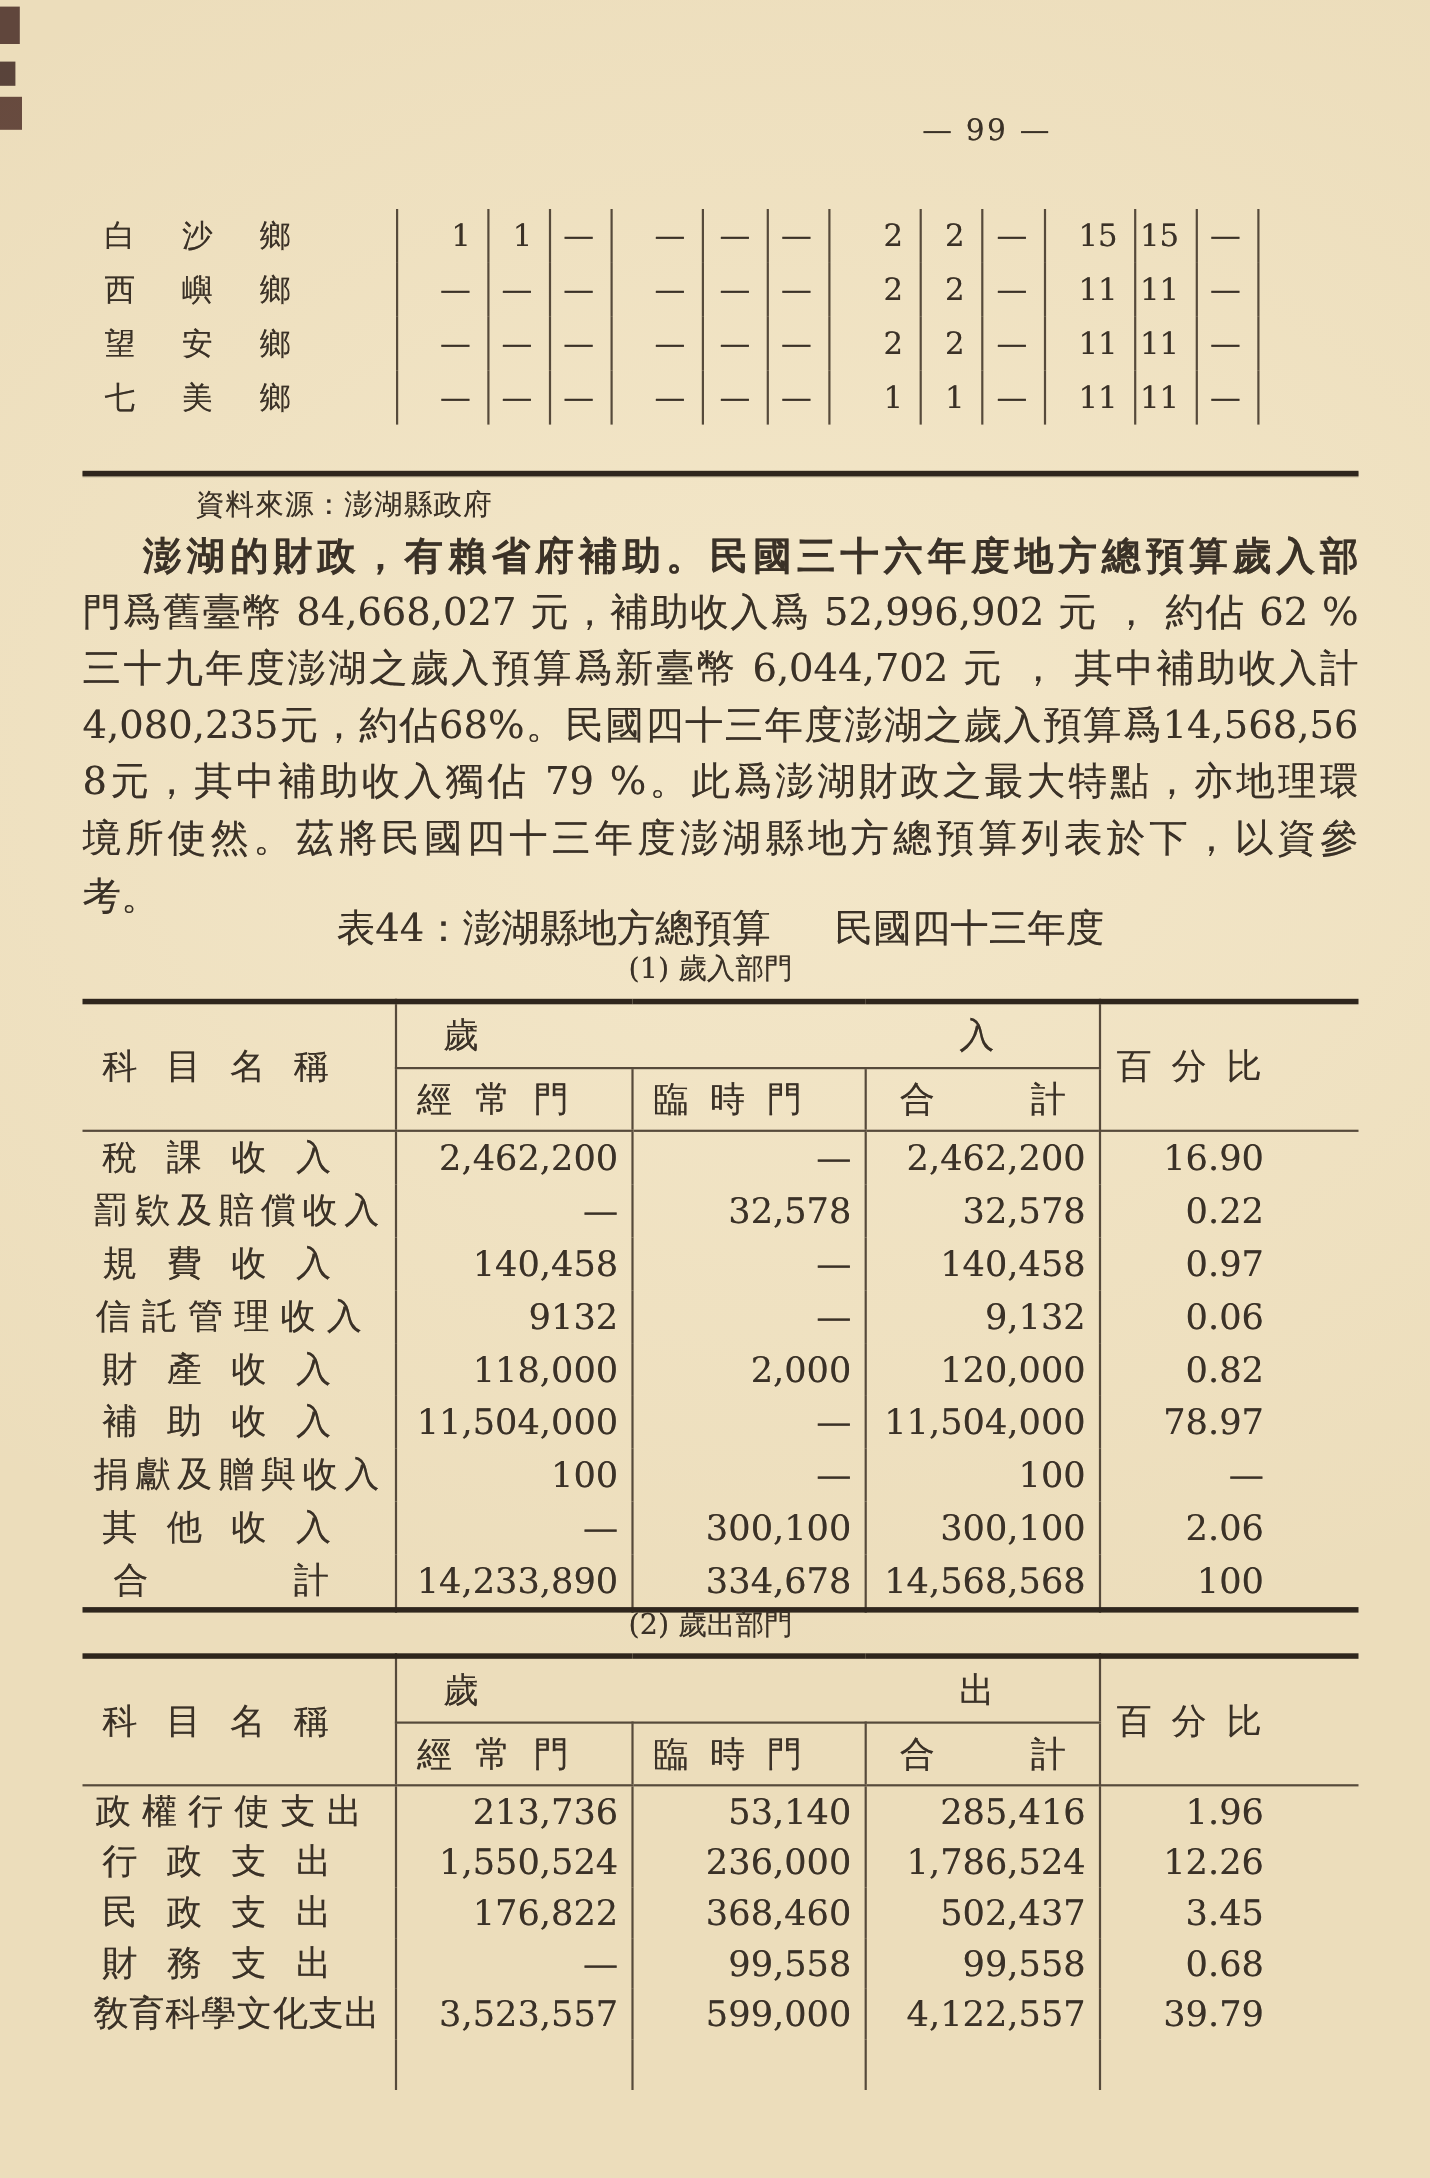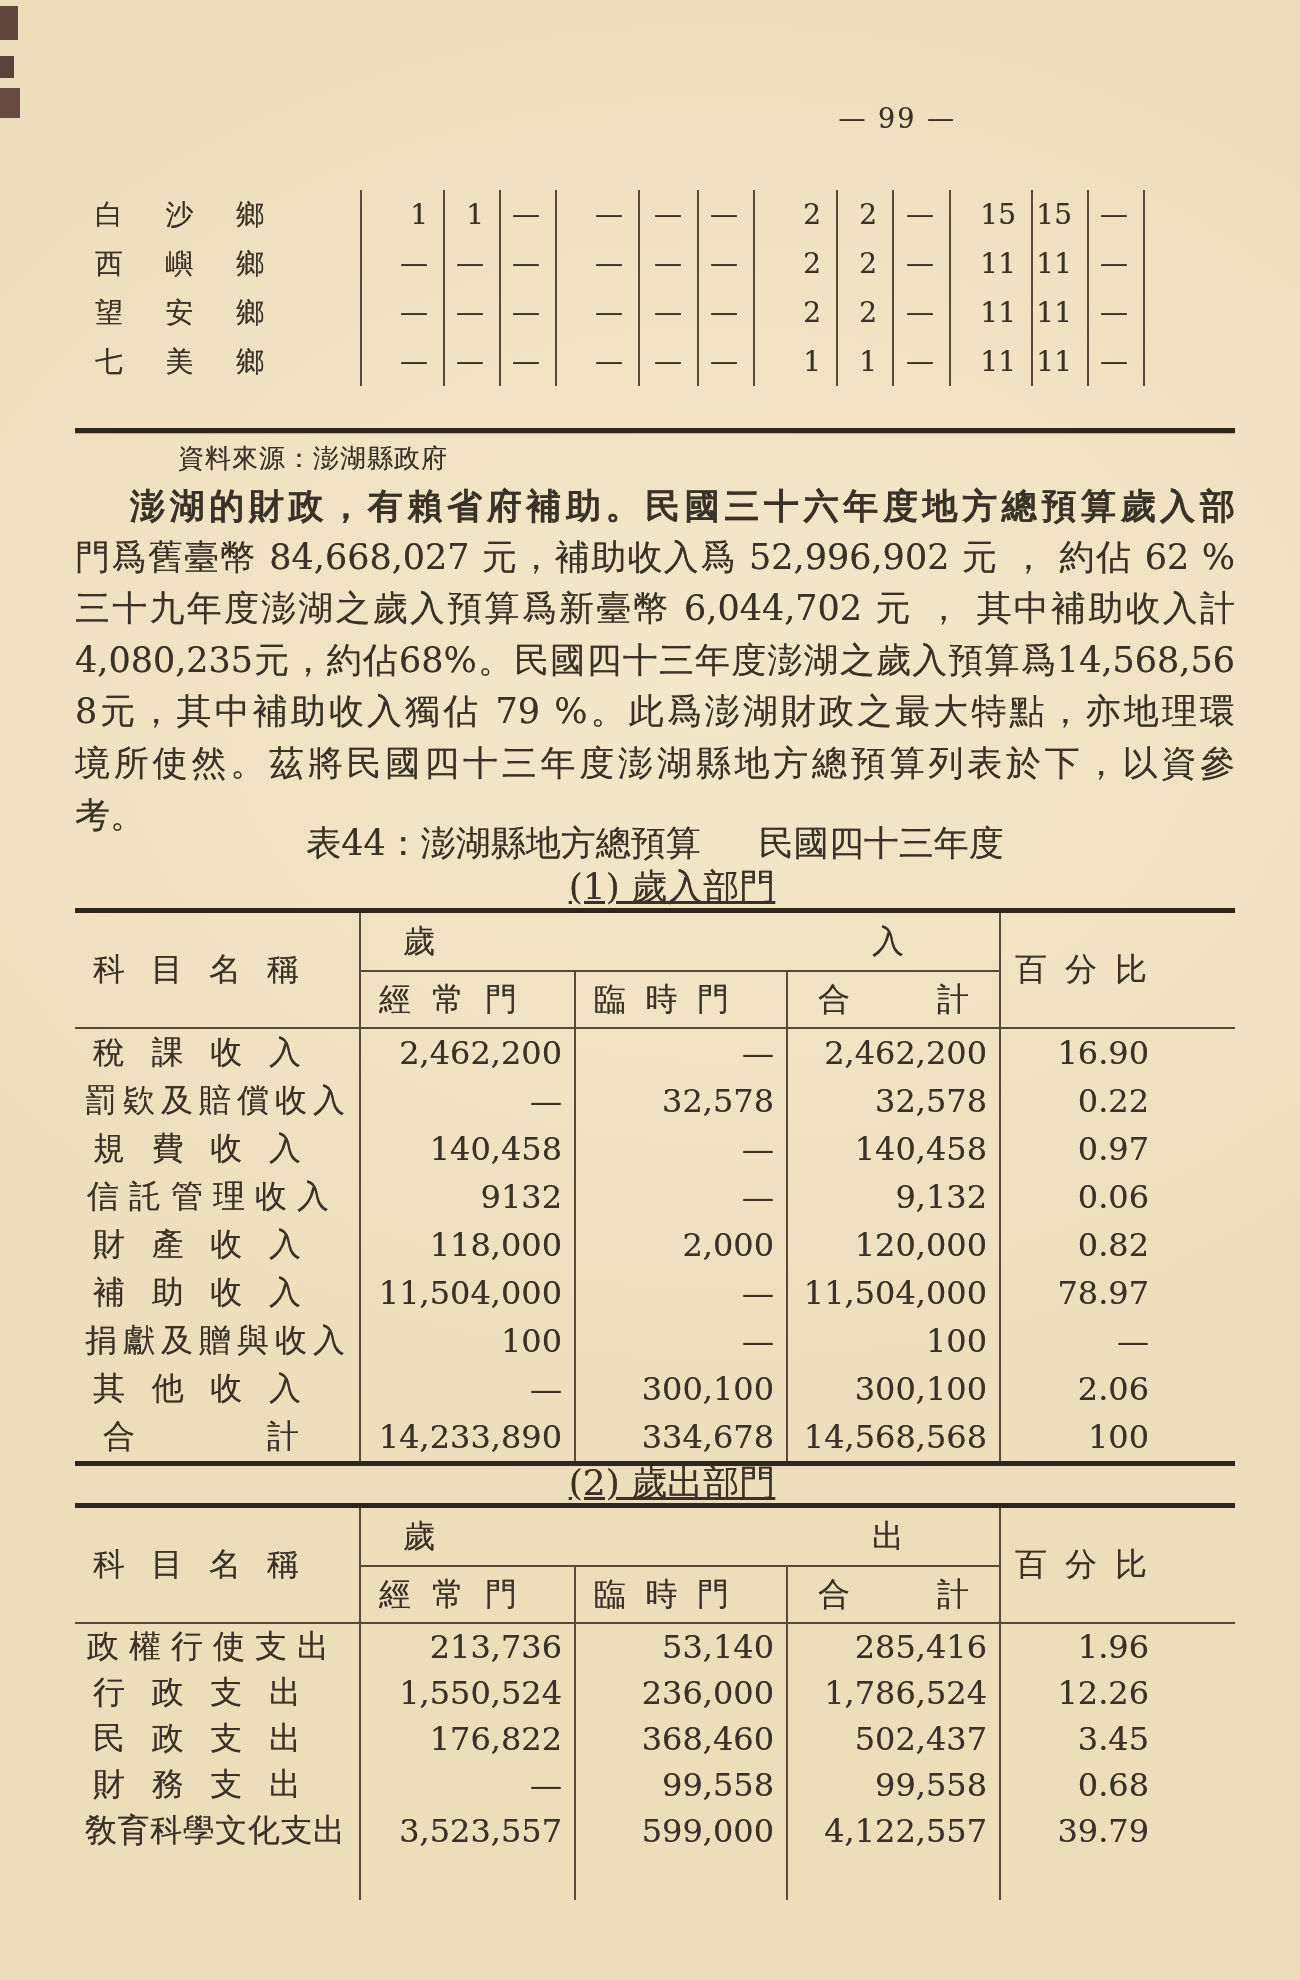--- a/index.html
+++ b/index.html
@@ -36,21 +36,21 @@
   
   .source{position:absolute;left:148px;top:441px;font-size:26px;letter-spacing:1px;margin-left:30px;}
   
   .para{position:absolute;left:75px;top:480px;width:1160px;font-size:35px;}
   .para .ln{line-height:51.6px;height:51.6px;text-align:justify;text-align-last:justify;overflow:hidden;}
   .para .ln.indent{padding-left:55px;font-weight:bold;}
   .para .ln.last{text-align:left;text-align-last:left;}
   
   .t44title{position:absolute;left:75px;top:820px;width:1160px;text-align:center;font-size:35px;}
   .t44title .gap{display:inline-block;width:58px;}
-  .secttitle{position:absolute;left:92px;width:1160px;text-align:center;font-size:36px;text-decoration:underline;}
+  .secttitle{position:absolute;left:66px;width:1160px;text-align:center;font-size:26px;}
   .sect1{top:863px;}
   .sect2{top:1459px;}
   
   .budget{position:absolute;left:75px;width:1160px;border-top:5px solid #2f261d;}
   .budget.closed{border-bottom:5px solid #2f261d;}
   .budget td{vertical-align:middle;font-size:32px;}
   .budget thead td{font-size:32px;}
   .vl{border-left:2px solid #564a3b;}
   .hd-subject{text-align:justify;text-align-last:justify;padding:0 60px 0 18px;}
   .hd-group{text-align:justify;text-align-last:justify;padding:0 95px 0 42px;

